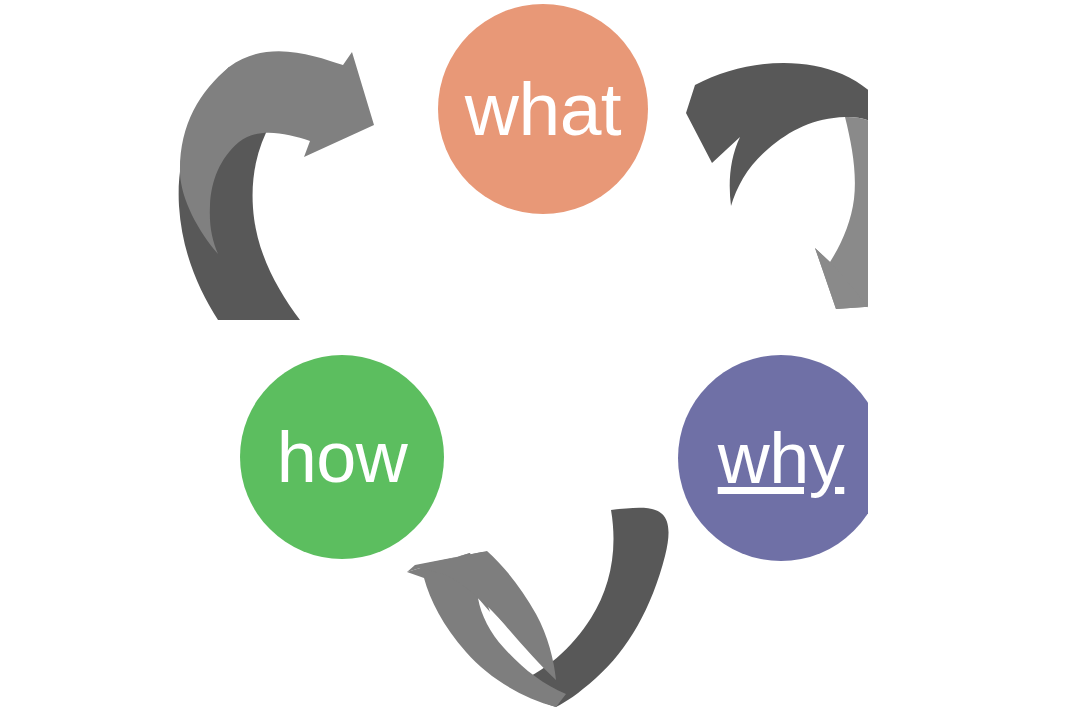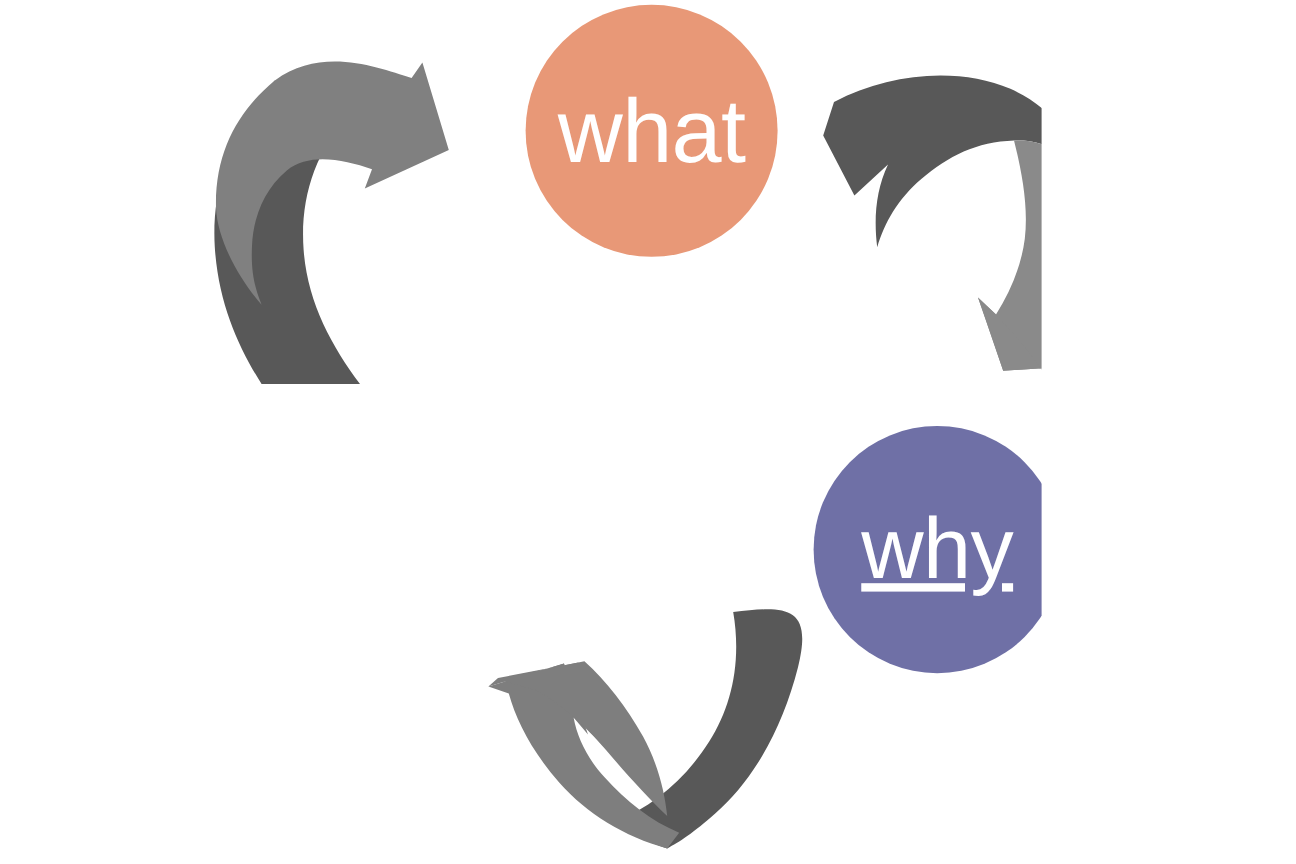--- a/index.html
+++ b/index.html
@@ -162,18 +162,21 @@
                C 488,605 466,585 446,575
                Z"></path>
     </g>
 
   </svg>
 
   <div class="node-circle" id="node-what" style="background:#E89877;">
     <span class="node-label" style="color: rgb(255, 255, 255);">what</span>
   </div>
 
+  <div class="node-circle" id="node-how" style="background:#5CBE5F;">
+    <span class="node-label" style="color: rgb(255, 255, 255);">how</span>
+  </div>
 
   <div class="node-circle" id="node-why" style="background:#6F70A6;">
     <span class="node-label" style="color: rgb(255, 255, 255);">why</span>
   </div>
 
 </div>
 
 </body></html>

